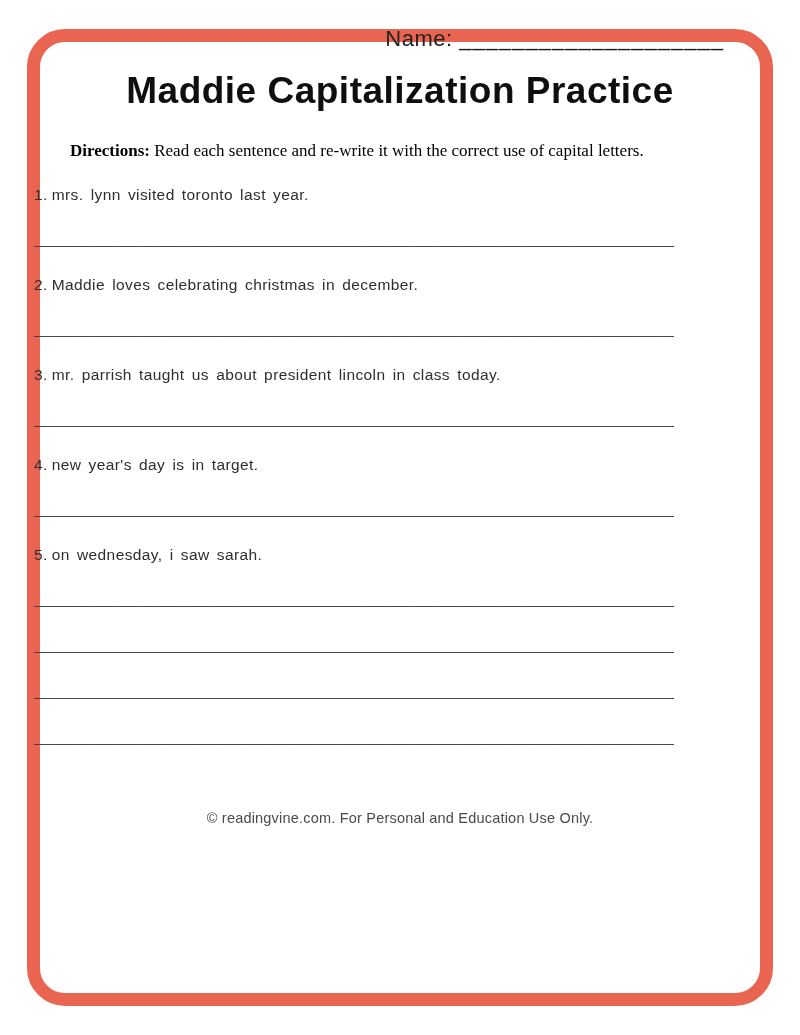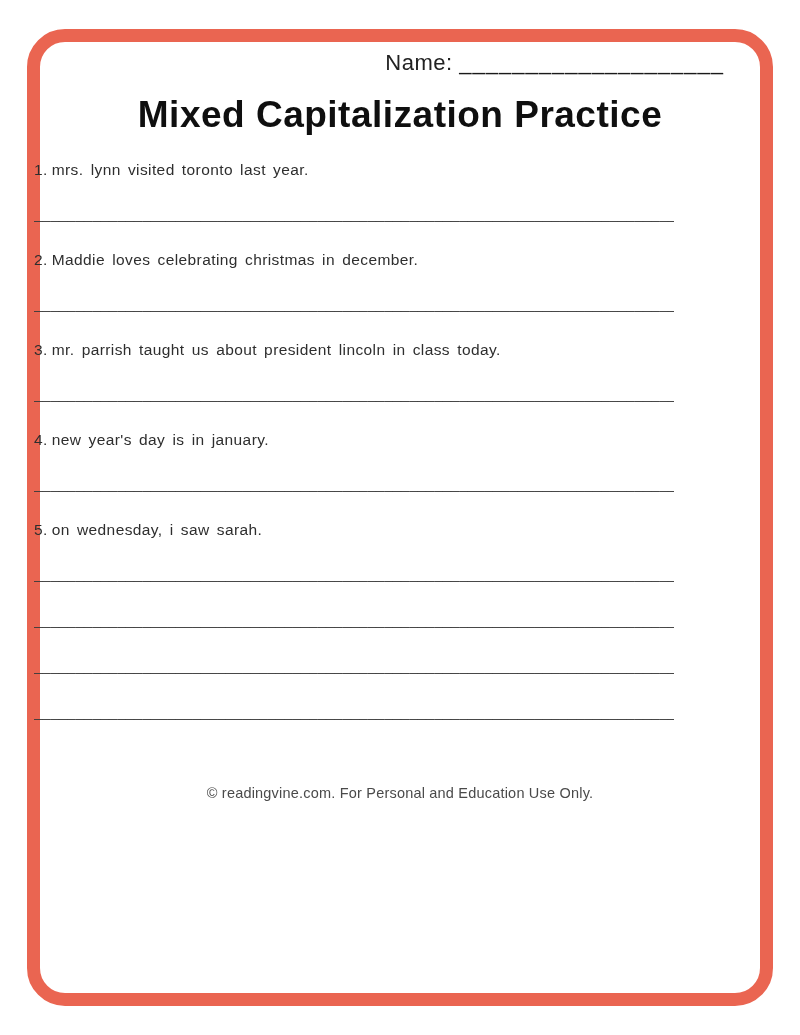--- a/index.html
+++ b/index.html
@@ -15,21 +15,21 @@
     left: 27px; top: 29px;
     width: 746px; height: 977px;
     border: 13px solid var(--border-color, #EA6551);
     border-radius: 38px;
     pointer-events: none;
     z-index: 0;
   }
   .content {
     position: absolute;
     inset: 0;
-    padding-top: 50px;
+    padding-top: 26px;
     z-index: 1;
   }
   .name-row {
     text-align: right;
     padding-right: 76px;
     font-size: 22px;
     color: #222222;
     letter-spacing: 0.5px;
     line-height: 25px;
   }
@@ -92,22 +92,26 @@
 
 <div class="frame"></div>
 
 <div class="content">
 
   <div class="name-row">
     <span>Name:</span>
     <span class="name-blank">____________________</span>
   </div>
 
-  <div class="title">Mixed Capitalization Practice</div>
+  <div class="title">Maddie Capitalization Practice</div>
 
+  <div class="directions">
+    <span class="dir-label">Directions:</span>
+    <span>Read each sentence and re-write it with the correct use of capital letters.</span>
+  </div>
 
   <div class="items">
 
     <div class="item">
       <div class="sentence">
         <span class="num">1.</span><span>mrs. lynn visited toronto last year.</span>
       </div>
       <div class="blank">________________________________________________________________________________</div>
     </div>
 
@@ -120,21 +124,21 @@
 
     <div class="item">
       <div class="sentence">
         <span class="num">3.</span><span>mr. parrish taught us about president lincoln in class today.</span>
       </div>
       <div class="blank">________________________________________________________________________________</div>
     </div>
 
     <div class="item">
       <div class="sentence">
-        <span class="num">4.</span><span>new year's day is in january.</span>
+        <span class="num">4.</span><span>new year's day is in target.</span>
       </div>
       <div class="blank">________________________________________________________________________________</div>
     </div>
 
     <div class="item">
       <div class="sentence">
         <span class="num">5.</span><span>on wednesday, i saw sarah.</span>
       </div>
       <div class="blank">________________________________________________________________________________</div>
     </div>

